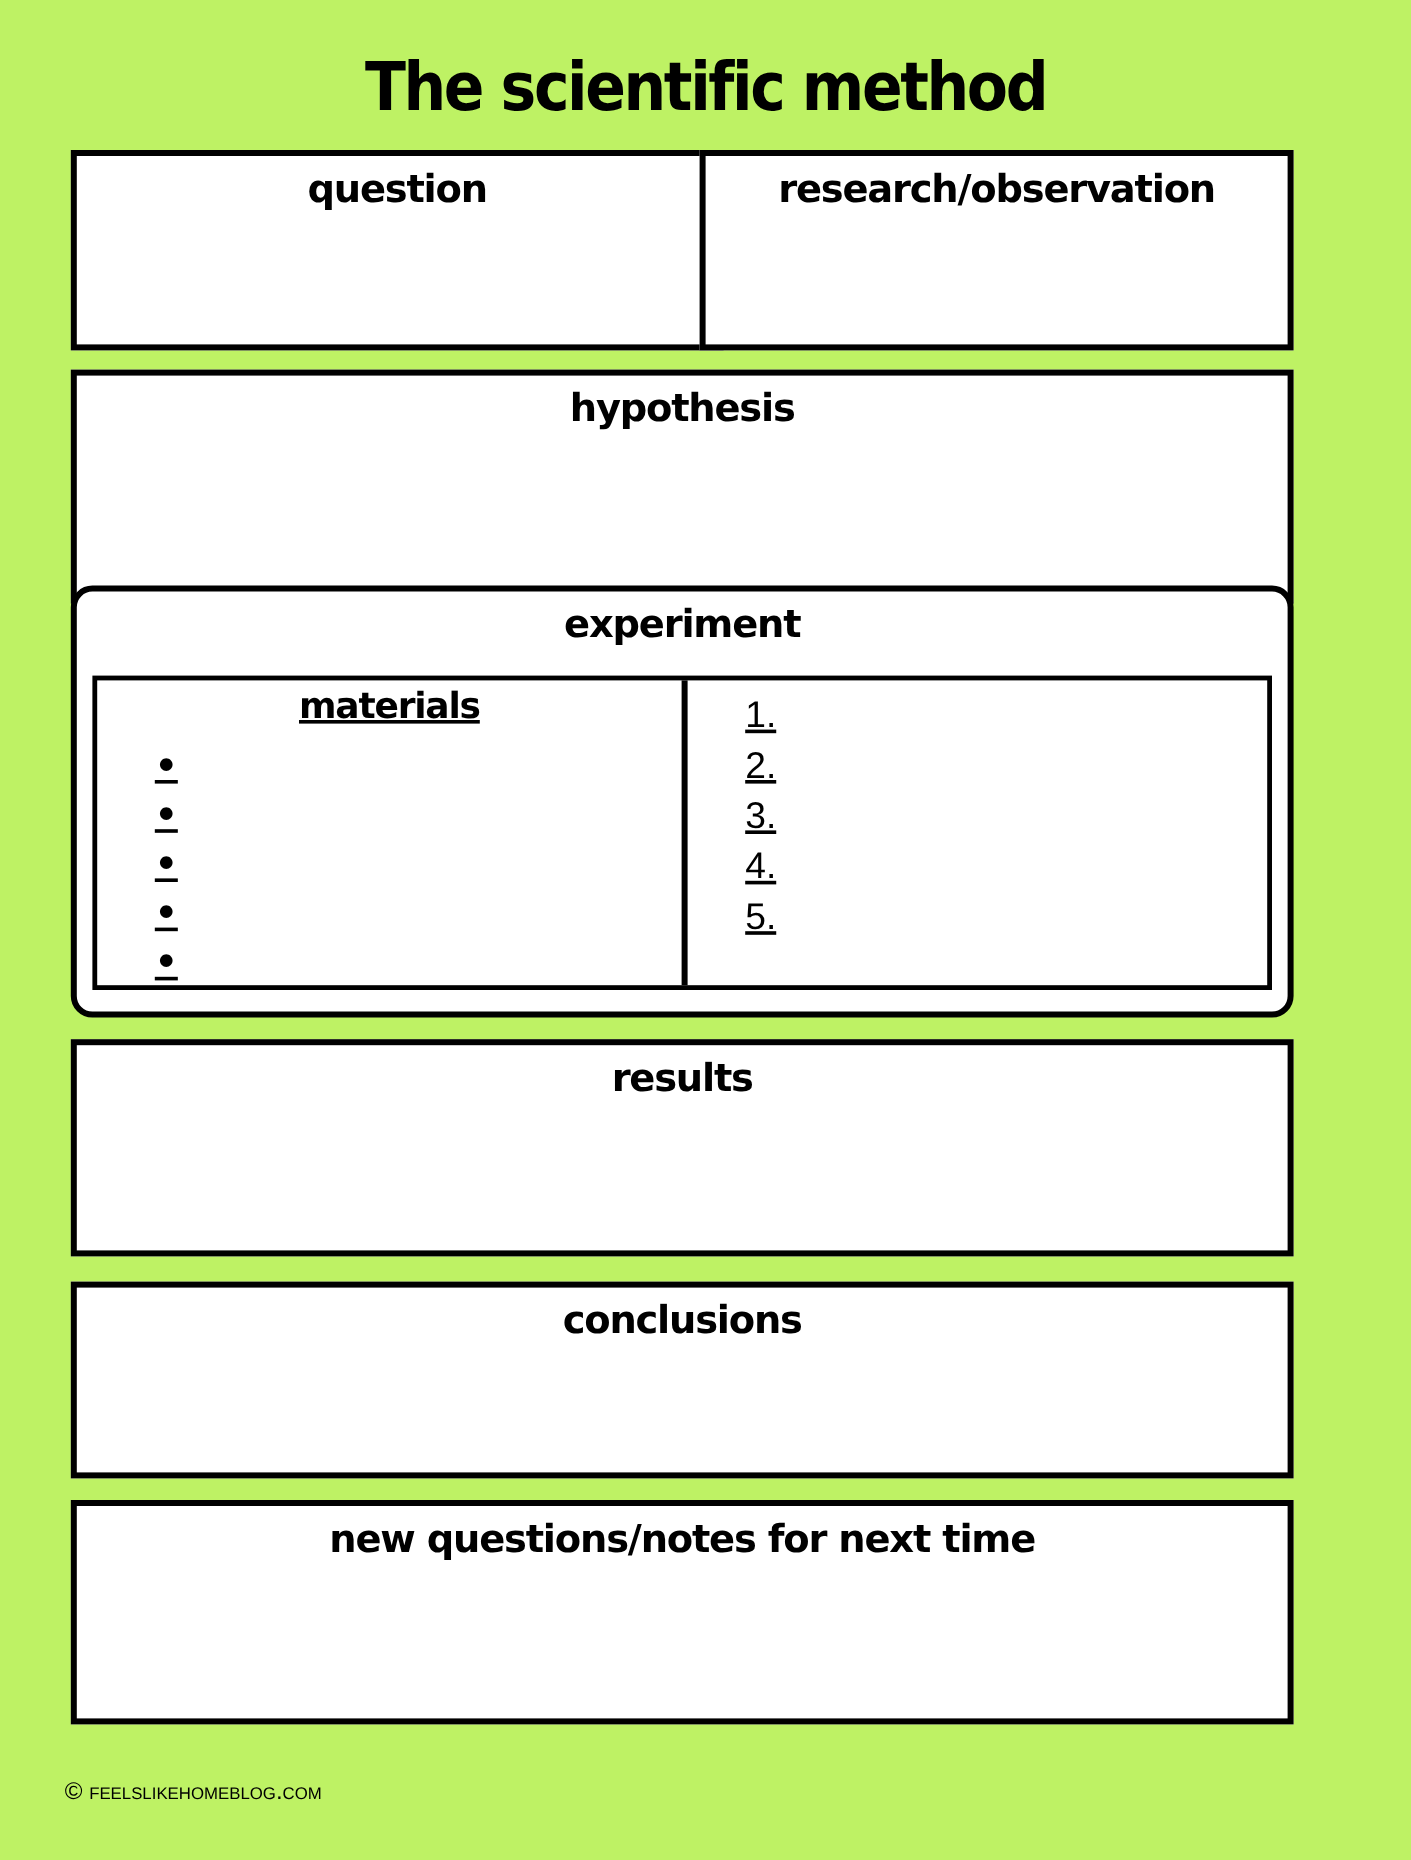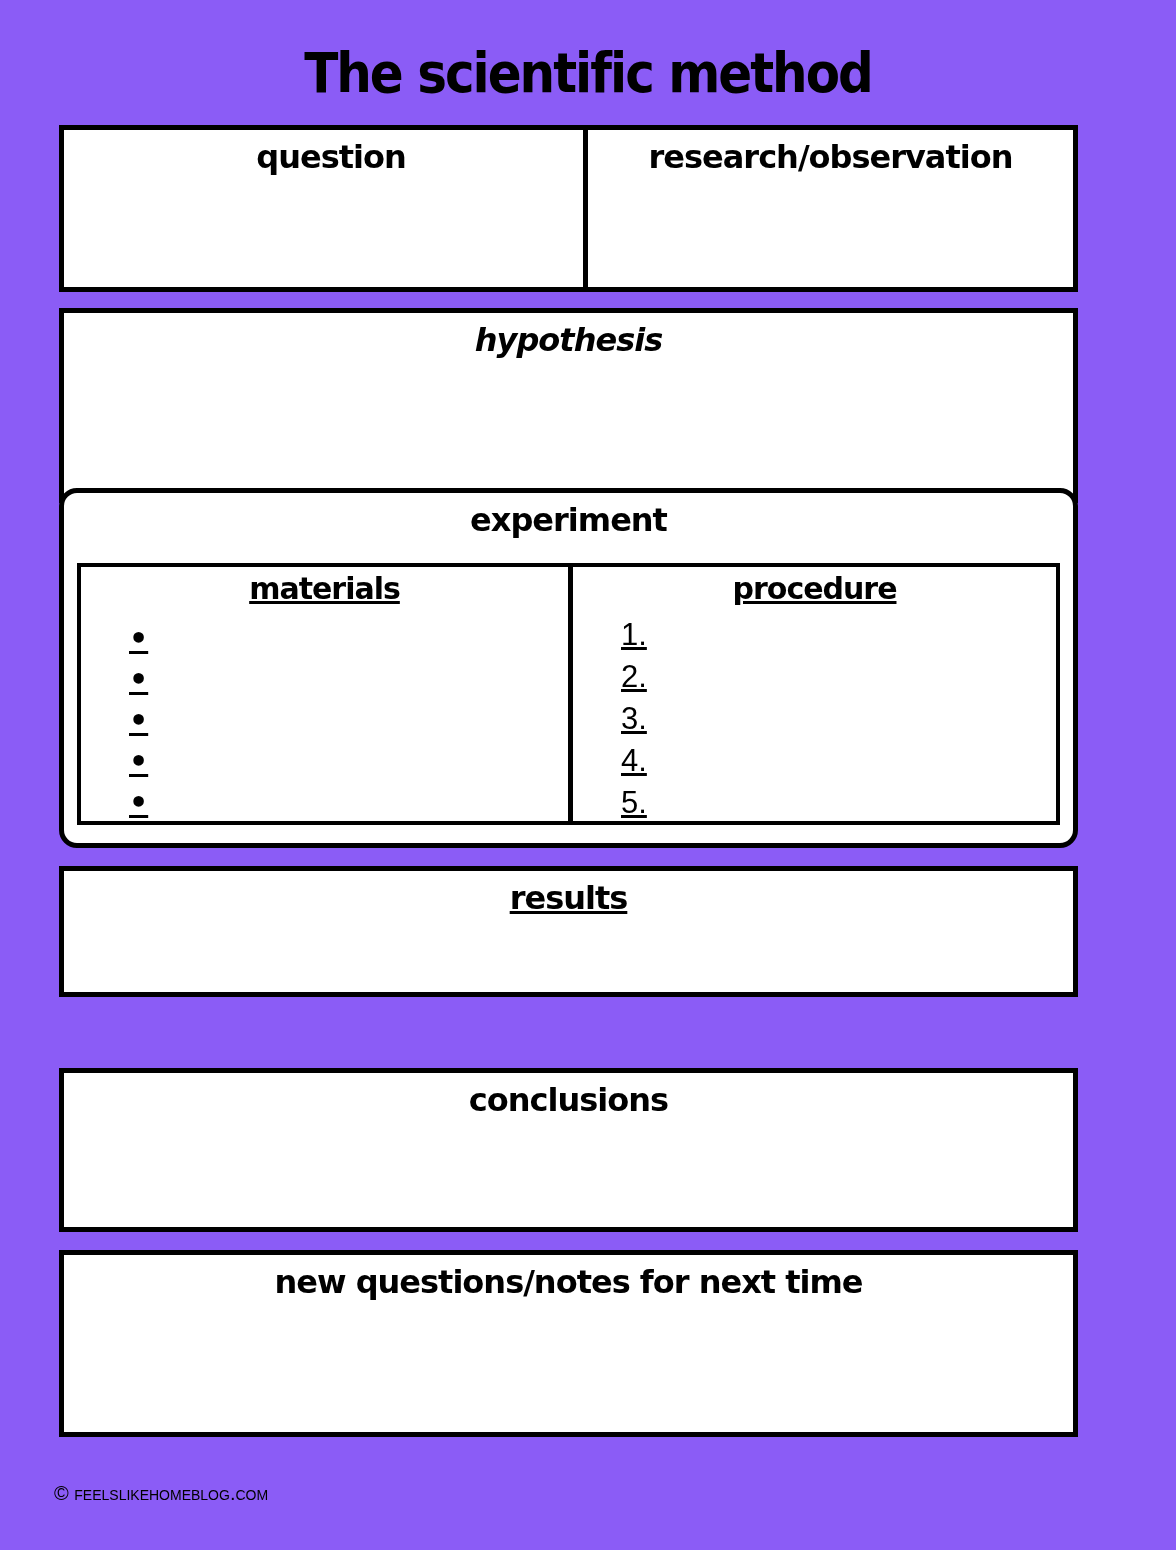--- a/index.html
+++ b/index.html
@@ -5,21 +5,21 @@
   * { margin: 0; padding: 0; box-sizing: border-box; }
   html, body { background: #ffffff; }
   body {
     width: 1176px; height: 1550px;
     font-family: "DejaVu Sans", sans-serif;
     color: #000000;
   }
   .page {
     position: relative;
     width: 1176px; height: 1550px;
-    background: #8b5cf6;
+    background: #bef264;
     overflow: hidden;
   }
   .title {
     position: absolute;
     left: 0; top: 40px; width: 1176px;
     text-align: center;
     font-size: 50px;
     font-weight: 700;
     letter-spacing: -2px;
     transform: scaleY(1.12);
@@ -35,23 +35,23 @@
     text-align: center;
     padding-top: 8px;
     font-size: 32px;
     font-weight: 700;
     letter-spacing: -1px;
   }
   .writing-area { width: 100%; flex: 1; }
 
   #box-question      { left: 59px;  top: 125px;  width: 544px;  height: 167px; }
   #box-research      { left: 583px; top: 125px;  width: 495px;  height: 167px; }
-  #box-hypothesis    { left: 59px;  top: 308px;  width: 1019px; height: 195px; font-style: italic; }
+  #box-hypothesis    { left: 59px;  top: 308px;  width: 1019px; height: 195px; }
   #box-experiment    { left: 59px;  top: 488px;  width: 1019px; height: 360px; border-radius: 18px; }
-  #box-results       { left: 59px;  top: 866px;  width: 1019px; height: 131px; text-decoration: underline; }
+  #box-results       { left: 59px;  top: 866px;  width: 1019px; height: 181px; }
   #box-conclusions   { left: 59px;  top: 1068px; width: 1019px; height: 164px; }
   #box-newquestions  { left: 59px;  top: 1250px; width: 1019px; height: 187px; }
 
   .inner-box {
     position: absolute;
     left: 13px; top: 70px;
     width: 983px; height: 262px;
     border: 4px solid #000000;
     display: flex;
   }
@@ -128,21 +128,20 @@
         <div class="col-heading">materials</div>
         <ul class="bullet-list">
           <li>•</li>
           <li>•</li>
           <li>•</li>
           <li>•</li>
           <li>•</li>
         </ul>
       </div>
       <div class="col col-procedure">
-        <div class="col-heading">procedure</div>
         <ol class="number-list">
           <li>1.</li>
           <li>2.</li>
           <li>3.</li>
           <li>4.</li>
           <li>5.</li>
         </ol>
       </div>
     </div>
   </section>

